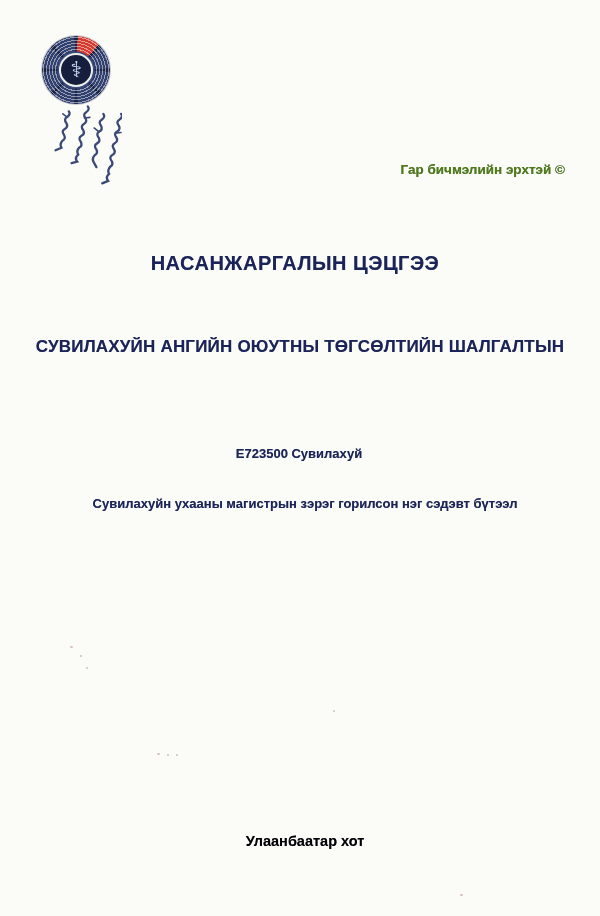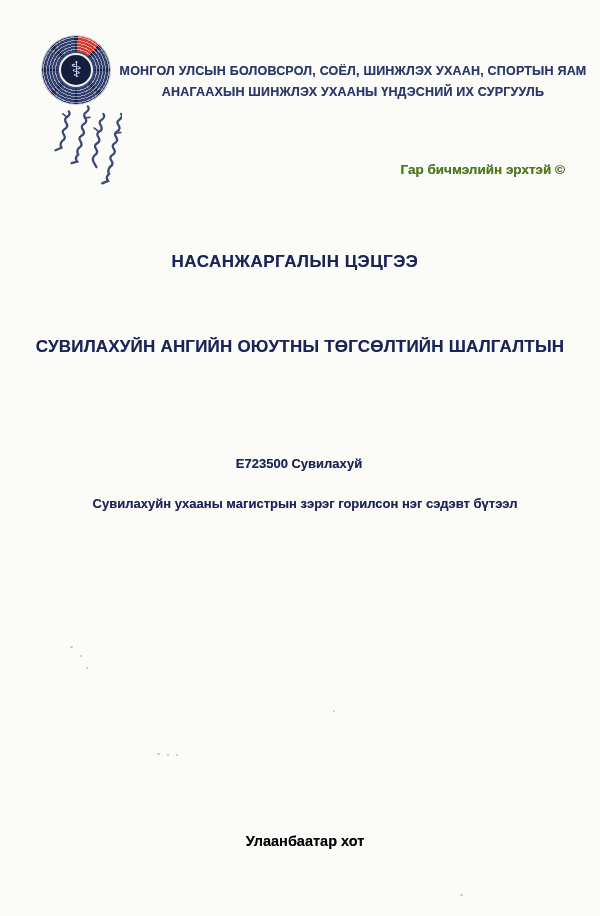--- a/index.html
+++ b/index.html
@@ -72,32 +72,31 @@
     letter-spacing: 0.2px;
   }
   .copyright {
     right: 35px; top: 162px;
     font-size: 13.5px;
     color: #4d7c0f;
     text-align: right;
   }
   .author {
     left: 0; right: 10px; top: 252px;
-    font-size: 17px;
+    font-size: 20px;
     letter-spacing: 0.5px;
   }
   .title {
     left: 25px; right: 25px; top: 334px;
     font-size: 17px; line-height: 25px;
     letter-spacing: 0.2px;
   }
   .program {
     left: 10px; right: 12px; top: 446px;
     font-size: 13px;
-    margin-top: 10px;
   }
   .degree {
     left: 10px; right: 0; top: 496px;
     font-size: 13px;
   }
   .footer {
     left: 10px; right: 0; top: 832px;
     font-size: 14.5px; line-height: 19px;
     color: #000000;
   }
@@ -123,24 +122,20 @@
   <svg class="mongol-script" width="78" height="106" viewBox="0 0 78 106">
     <g transform="rotate(16 39 53)" stroke="#2b3a6e" stroke-width="2.3" fill="none" stroke-linecap="round" opacity="0.92">
       <path d="M13,14 q3,2 0,6 q-3,3 1,6 q3,3 0,6 q-3,3 1,6 q3,3 0,6 q-2,4 1,7 l-5,4"></path>
       <path d="M30,4 q3,2 0,6 q-3,3 1,6 q3,3 0,6 q-3,3 1,6 q3,3 0,6 q-3,3 1,6 q3,3 0,6 q-2,4 1,7 q-3,4 1,7 l-5,3"></path>
       <path d="M47,7 q3,2 0,6 q-3,3 1,6 q3,3 0,6 q-3,3 1,6 q3,3 0,6 q-3,3 1,6 q3,3 0,6 q-2,4 1,7 l4,4"></path>
       <path d="M64,2 q3,2 0,6 q-3,3 1,6 q3,3 0,6 q-3,3 1,6 q3,3 0,6 q-3,3 1,6 q3,3 0,6 q-3,3 1,6 q3,3 0,6 q-2,4 1,7 q-3,4 1,7 l-5,4"></path>
       <path d="M13,20 l-5,-2 M30,16 l5,-2 M47,25 l-5,-2 M64,22 l5,-2" stroke-width="1.6"></path>
     </g>
   </svg>
 
-  <div class="txt soft header">
-    <div>МОНГОЛ УЛСЫН БОЛОВСРОЛ, СОЁЛ, ШИНЖЛЭХ УХААН, СПОРТЫН ЯАМ</div>
-    <div>АНАГААХЫН ШИНЖЛЭХ УХААНЫ ҮНДЭСНИЙ ИХ СУРГУУЛЬ</div>
-  </div>
 
   <div class="txt soft copyright">Гар бичмэлийн эрхтэй ©</div>
 
   <div class="txt soft author">НАСАНЖАРГАЛЫН ЦЭЦГЭЭ</div>
 
   <div class="txt soft title">
     <div>СУВИЛАХУЙН АНГИЙН ОЮУТНЫ ТӨГСӨЛТИЙН ШАЛГАЛТЫН</div>
   </div>
 
   <div class="txt soft program">Е723500 Сувилахуй</div>

